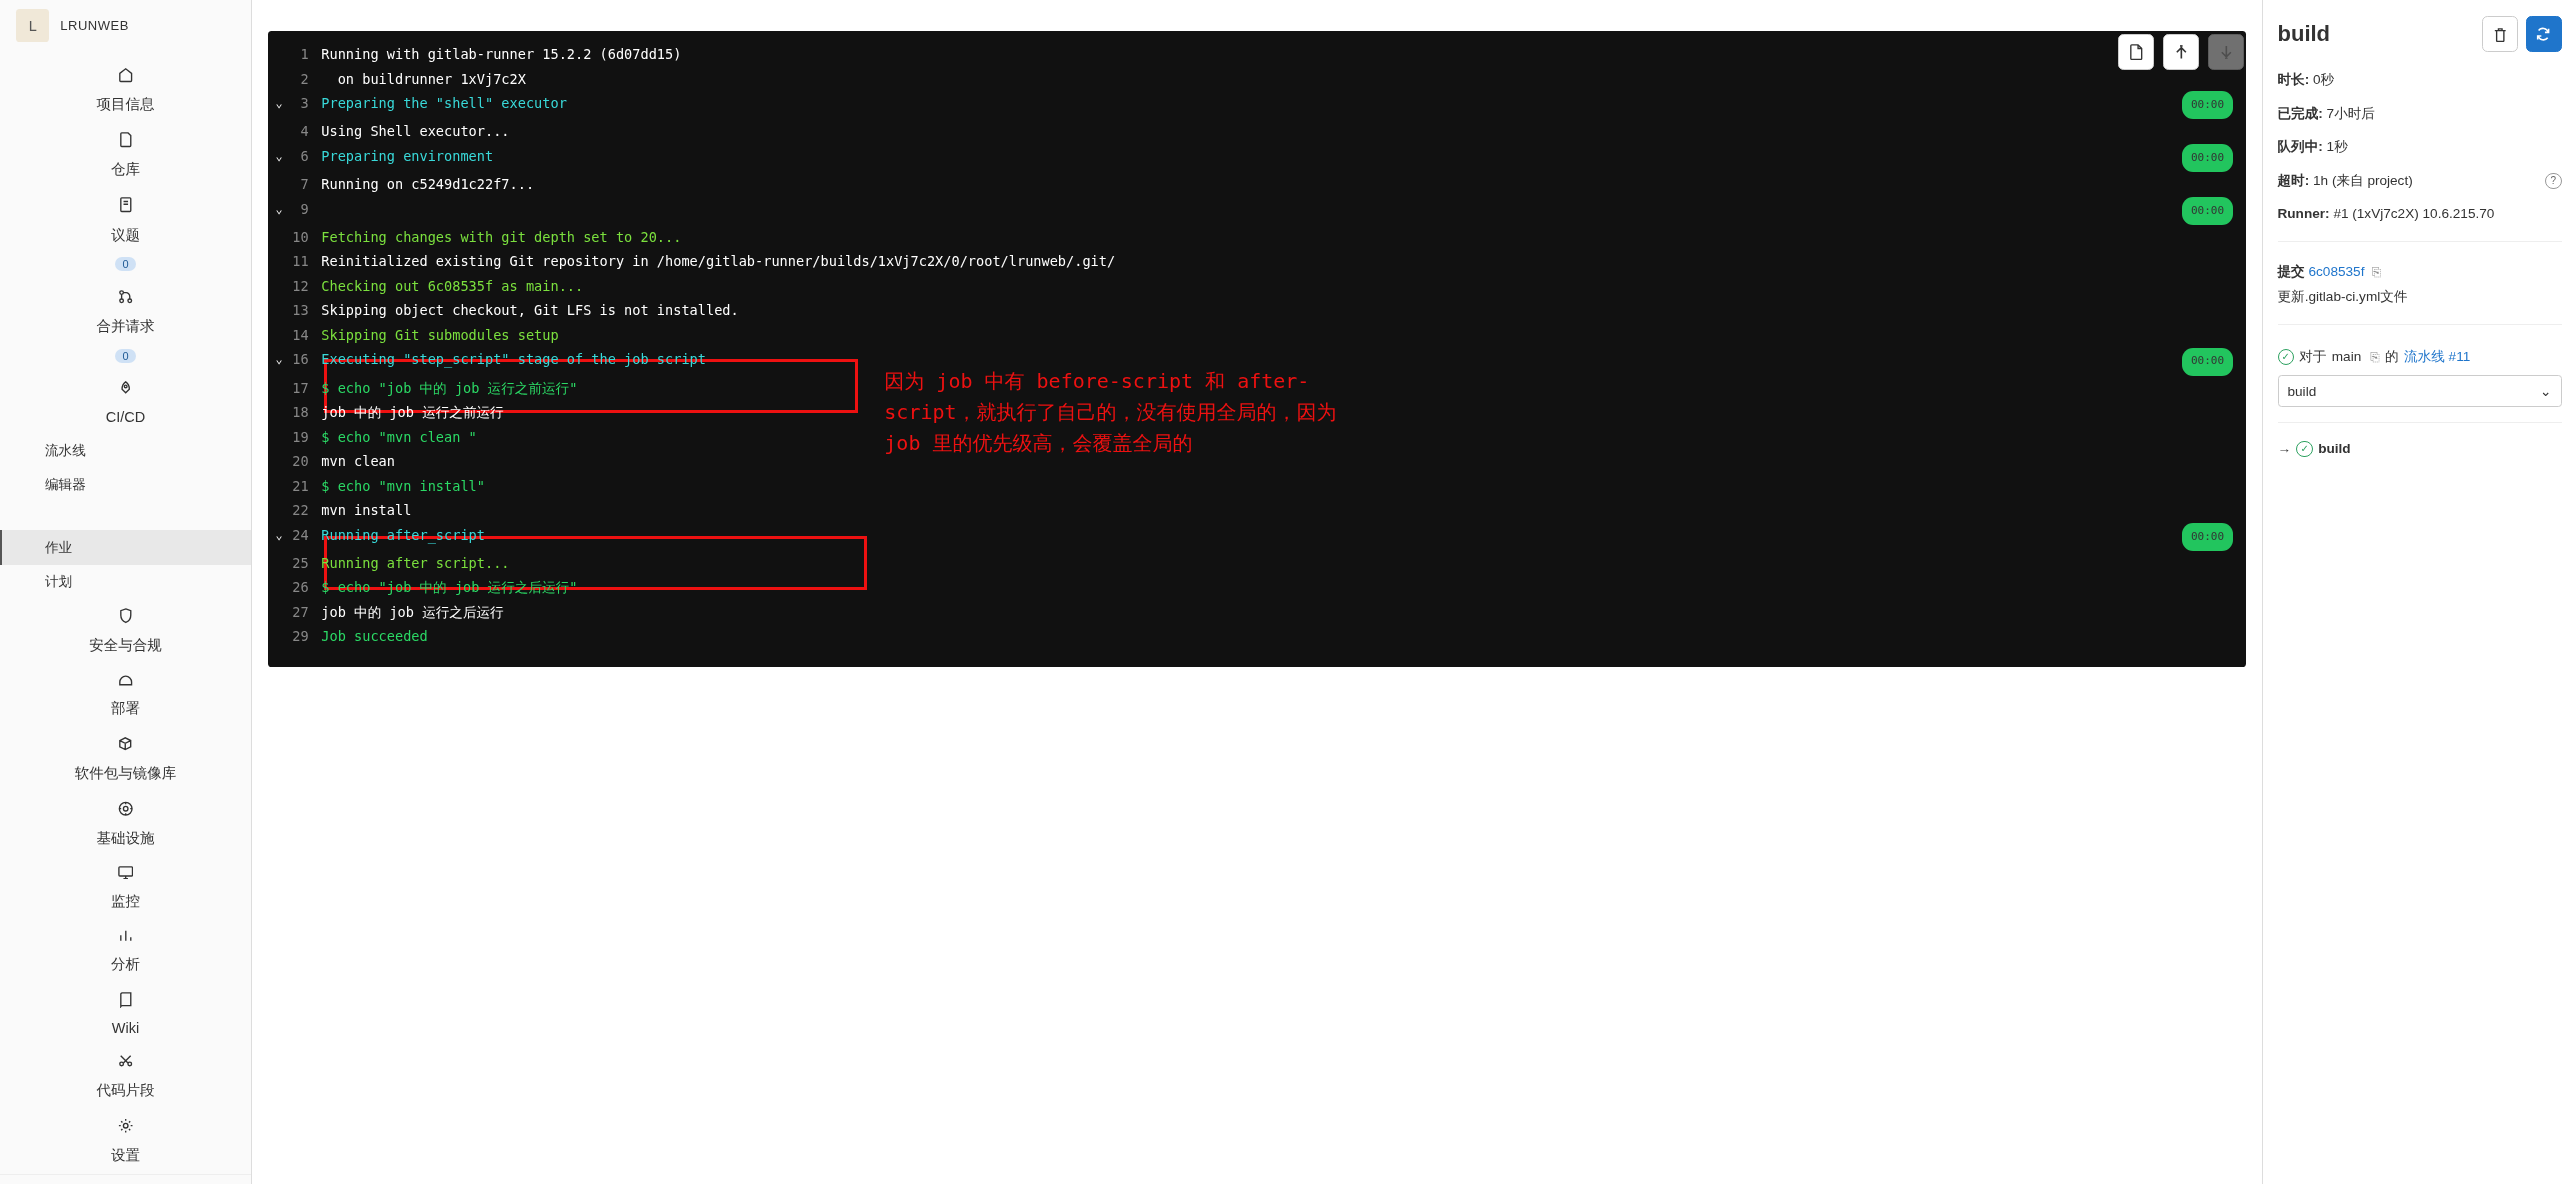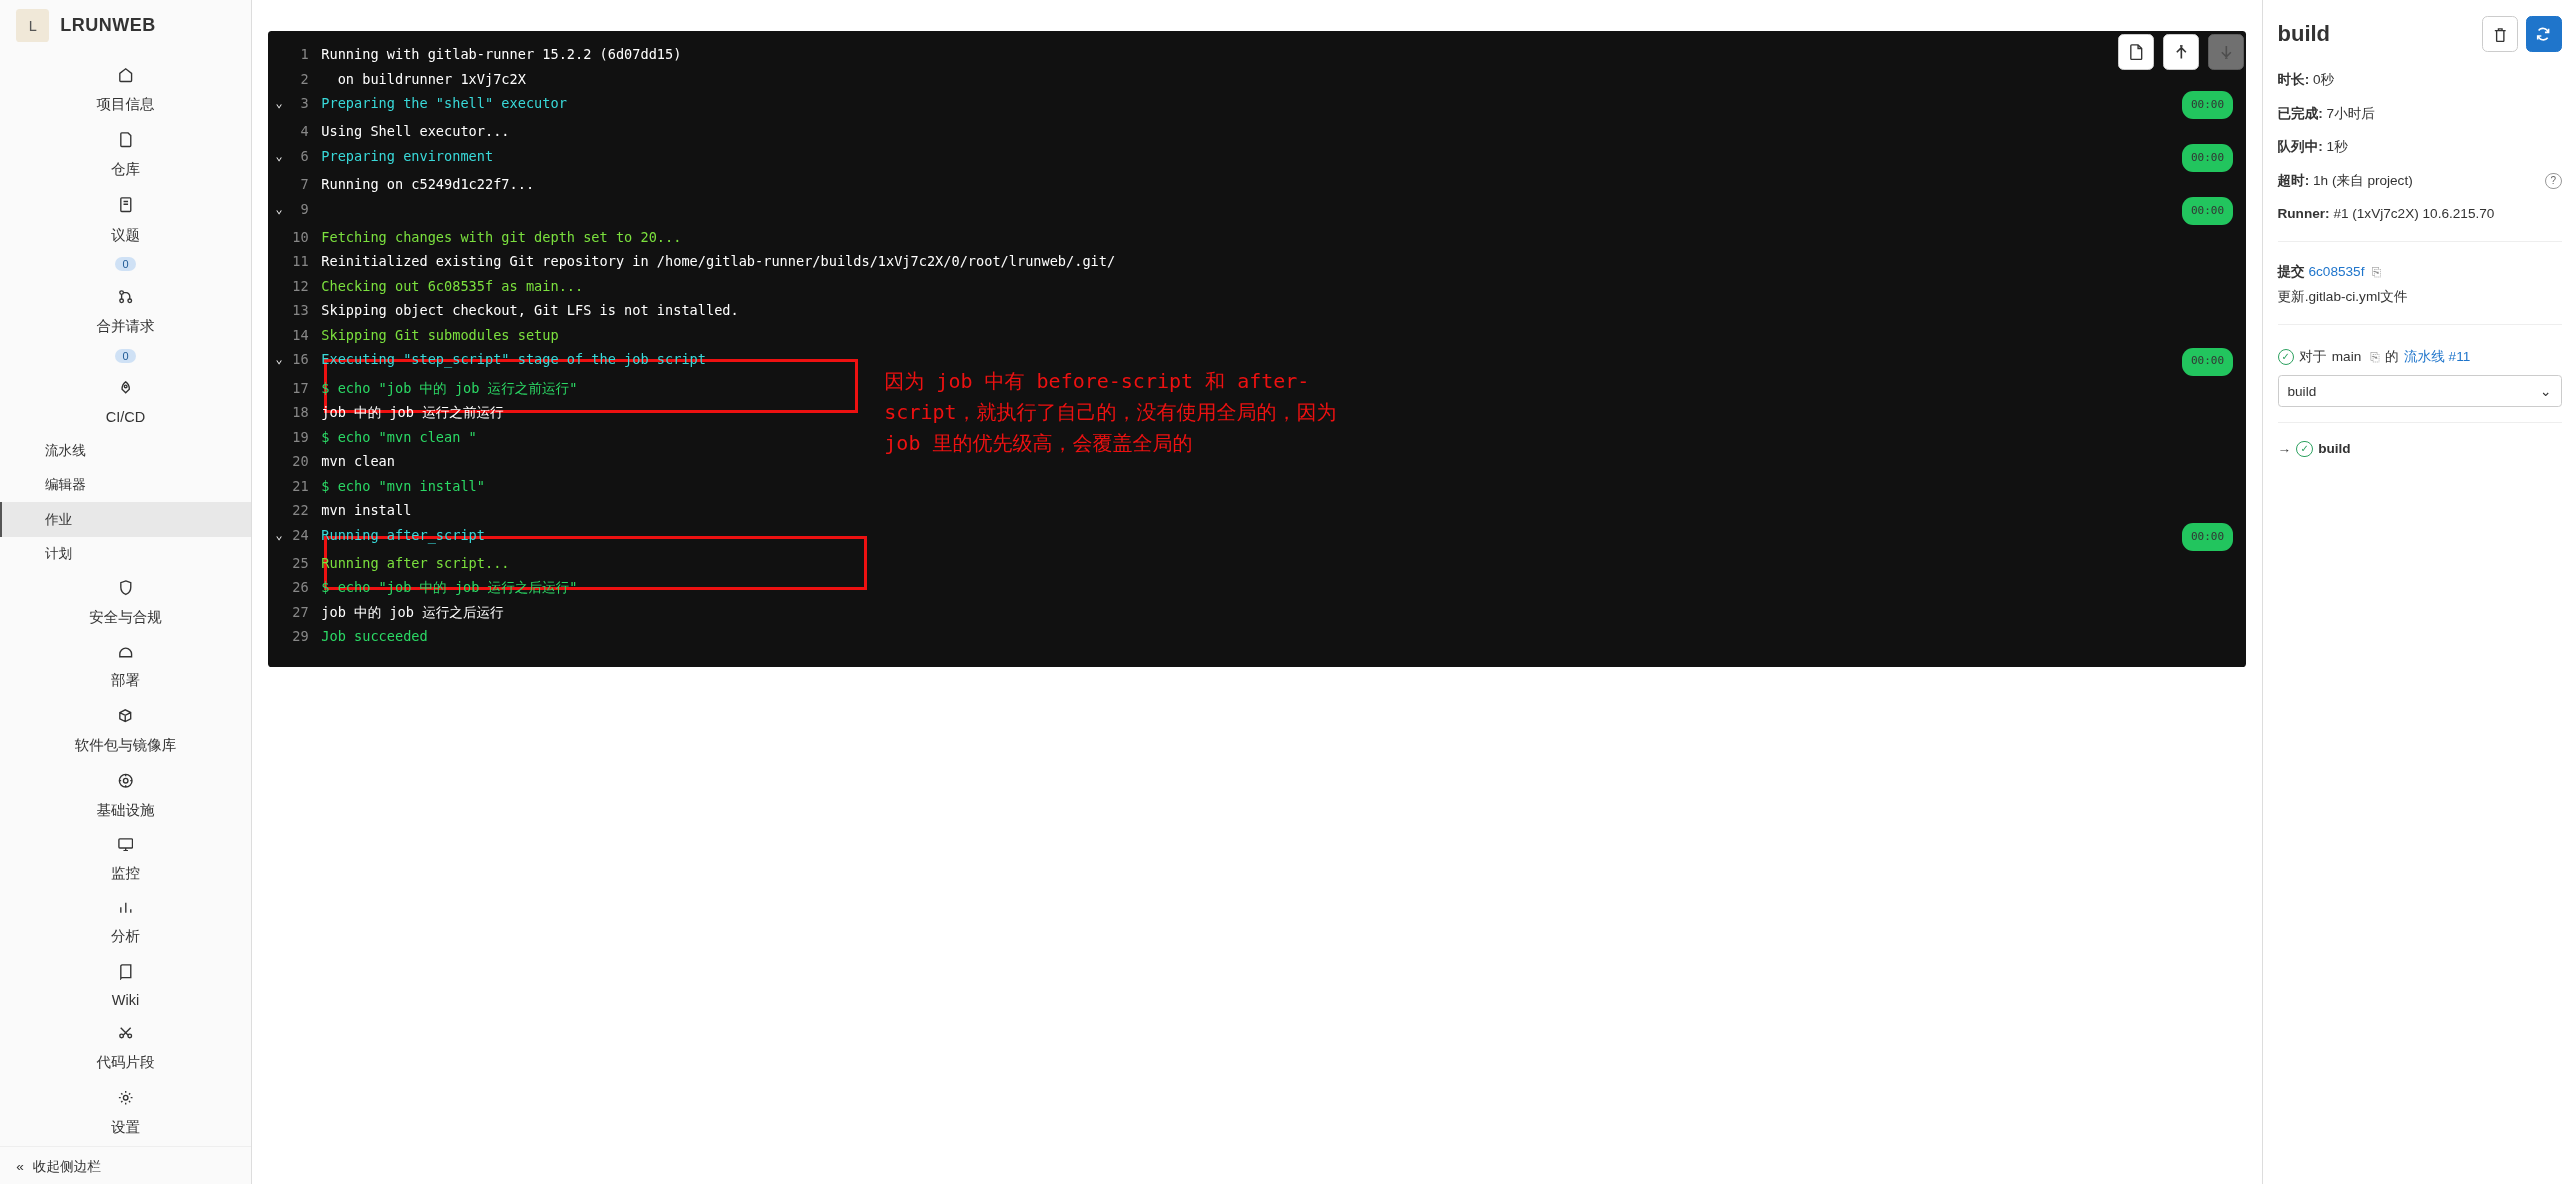--- a/index.html
+++ b/index.html
@@ -1,26 +1,26 @@
 <!DOCTYPE html>
 <html style="font-size:14.5px"><head>
 <meta charset="utf-8">
 <style>
 * { margin: 0; padding: 0; box-sizing: border-box; }
 body { font-family: -apple-system, BlinkMacSystemFont, "Segoe UI", Helvetica, Arial, sans-serif; background: #fff; color: #333; display: flex; height: 100vh; overflow: hidden; }
 .sidebar { width: 252px; border-right: 0.9px solid #ddd; display: flex; flex-direction: column; background: #fafafa; }
 .sidebar-header { display: flex; align-items: center; gap: 11px; padding: 9px 16.3px 16.3px; }
 .sidebar-avatar { width: 33px; height: 33px; background: #f0e8d8; border-radius: 3.6px; display: flex; align-items: center; justify-content: center; font-weight: 500; color: #555; }
-.sidebar-title { font-weight: 700; font-size: 18px; letter-spacing: 0.5px; }
+.sidebar-title { font-weight: 400; font-size: 13px; letter-spacing: 0.5px; }
 .nav-item { display: flex; align-items: center; padding: 9px 16.3px; cursor: pointer; font-size: 14.5px; gap: 12.7px; flex-direction: column; }
 .nav-icon { width: 16.3px; display: flex; align-items: center; justify-content: center; }
 .nav-label { flex: 1; }
 .nav-badge { background: #cfe1f5; color: #1f5a95; font-size: 11px; font-weight: 500; border-radius: 9px; padding: 0.9px 7.2px; }
 .sub-item { padding: 8.2px 16.3px 8.2px 45px; font-size: 13.6px; cursor: pointer; }
-.sub-item.active { background: #e8e8e8; font-weight: 500; border-left: 2.7px solid #555; padding-left: 43px; }
+.sub-item.active { background: #e8e8e8; font-weight: 500; border-left: 2.7px solid #555; padding-left: 43px; margin-top: 28px; }
 .sidebar-footer { margin-top: auto; padding: 11px 16.3px; display: flex; align-items: center; gap: 9px; cursor: pointer; font-size: 13.6px; border-top: 0.9px solid #eee; }
 .main { flex: 1; display: flex; overflow: hidden; }
 .log-container { flex: 1; padding: 31px 0 0; background: #fff; position: relative; }
 .log-toolbar { position: absolute; top: 34px; right: 18px; display: flex; gap: 9px; z-index: 5; }
 .tool-btn { width: 36px; height: 36px; border: 0.9px solid #ccc; border-radius: 5.4px; background: #fff; display: flex; align-items: center; justify-content: center; cursor: pointer; font-size: 14.5px; }
 .tool-btn.disabled { opacity: 0.4; cursor: default; }
 .log-body { background: #111; color: #fff; font-family: "SF Mono", Menlo, Consolas, monospace; font-size: 13.6px; line-height: 24.5px; padding: 11px 0 18px; margin: 0 16.3px; border-radius: 3.6px; position: relative; }
 .log-line { display: flex; align-items: baseline; padding: 0 12.7px 0 0; position: relative; }
 .lineno { width: 53px; text-align: right; color: #888; flex-shrink: 0; padding-right: 12.7px; }
 .chev { position: absolute; left: 7.2px; color: #fff; font-size: 11.8px; cursor: pointer; }

